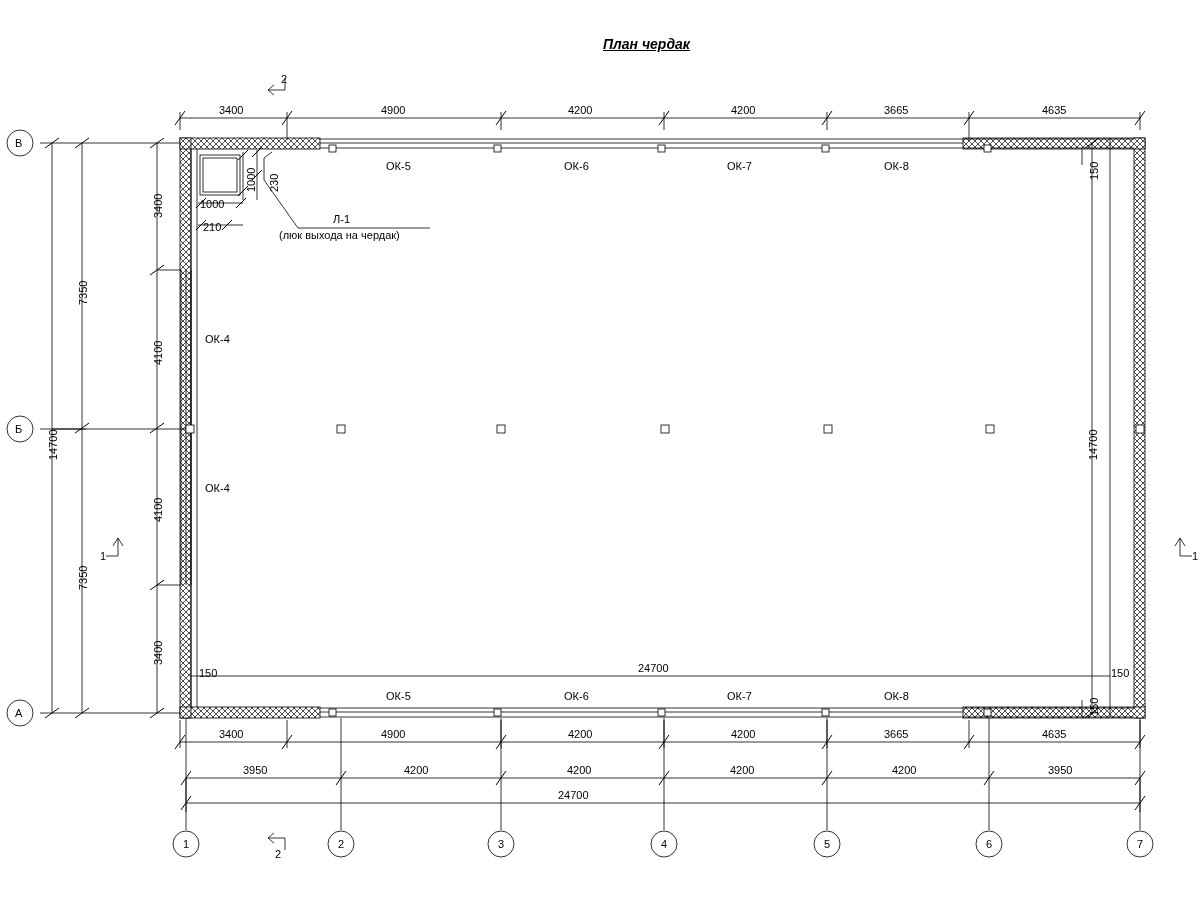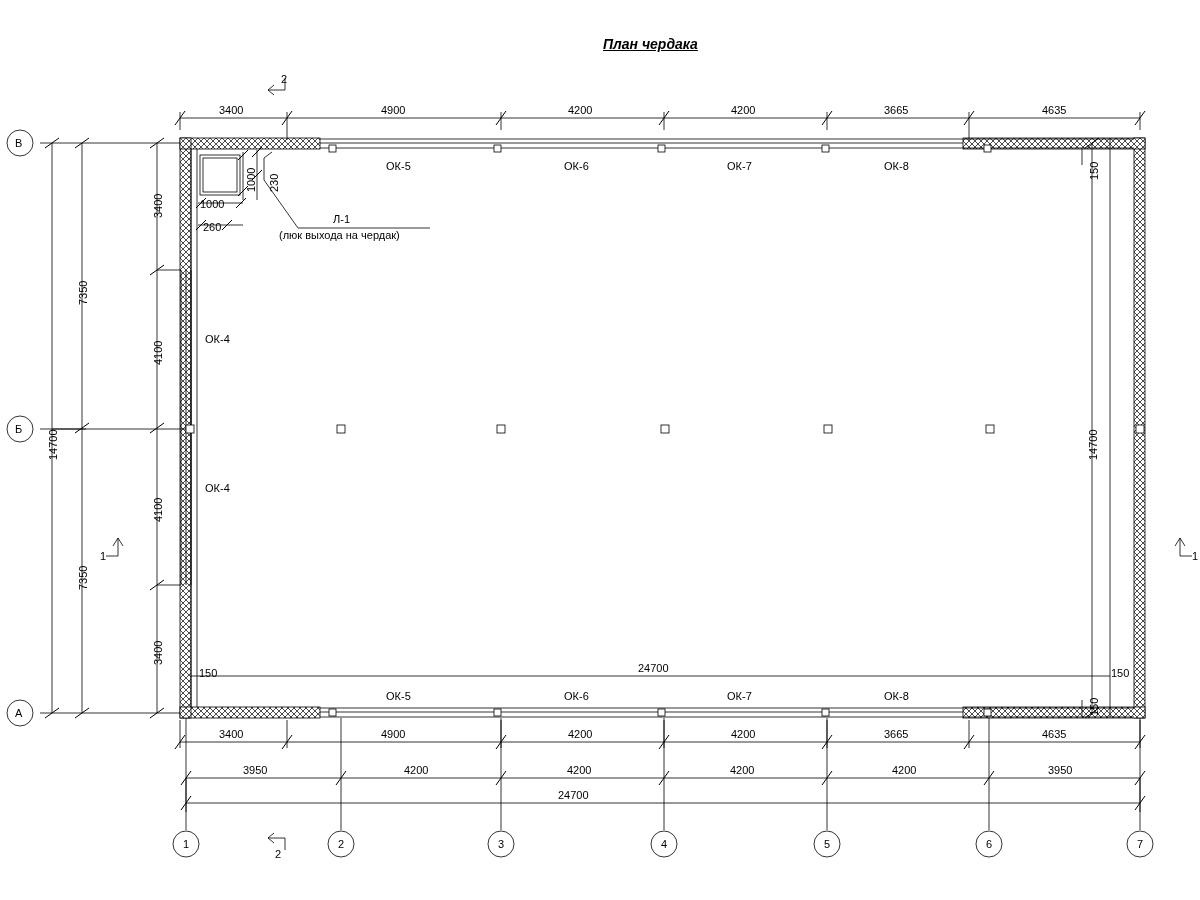--- a/index.html
+++ b/index.html
@@ -19,21 +19,21 @@
     text-decoration:underline;white-space:nowrap;
   }
   svg{position:absolute;left:0;top:0;}
   .win-lbl{font-size:11px;}
 </style>
 </head>
 <body>
 
 <div id="stage">
 
-  <div class="title" style="left:603px;top:36px;">План чердака</div>
+  <div class="title" style="left:603px;top:36px;">План чердак</div>
 
   <svg width="1200" height="900">
     <defs>
       <pattern id="hatch" width="6" height="6" patternUnits="userSpaceOnUse">
         <rect width="6" height="6" fill="#ffffff"></rect>
         <path d="M0,6 L6,0 M-1,1 L1,-1 M5,7 L7,5" stroke="#000" stroke-width="0.7"></path>
         <path d="M0,0 L6,6 M-1,5 L1,7 M5,-1 L7,1" stroke="#000" stroke-width="0.7"></path>
       </pattern>
     </defs>
 
@@ -300,21 +300,21 @@
   <div class="lbl v" style="left:1088px;top:460px;transform:rotate(-90deg);">14700</div>
 
   <div class="lbl v" style="left:1089px;top:180px;transform:rotate(-90deg);">150</div>
   <div class="lbl" style="left:199px;top:668px;">150</div>
   <div class="lbl" style="left:1111px;top:668px;">150</div>
   <div class="lbl v" style="left:1089px;top:716px;transform:rotate(-90deg);">150</div>
 
   <div class="lbl v" style="left:246px;top:192px;transform:rotate(-90deg);">1000</div>
   <div class="lbl v" style="left:269px;top:192px;transform:rotate(-90deg);">230</div>
   <div class="lbl" style="left:200px;top:199px;">1000</div>
-  <div class="lbl" style="left:203px;top:222px;">260</div>
+  <div class="lbl" style="left:203px;top:222px;">210</div>
   <div class="lbl" style="left:333px;top:214px;">Л-1</div>
   <div class="lbl" style="left:279px;top:230px;">(люк выхода на чердак)</div>
 
   <div class="lbl win-lbl" style="left:386px;top:161px;">ОК-5</div>
   <div class="lbl win-lbl" style="left:564px;top:161px;">ОК-6</div>
   <div class="lbl win-lbl" style="left:727px;top:161px;">ОК-7</div>
   <div class="lbl win-lbl" style="left:884px;top:161px;">ОК-8</div>
 
   <div class="lbl win-lbl" style="left:386px;top:691px;">ОК-5</div>
   <div class="lbl win-lbl" style="left:564px;top:691px;">ОК-6</div>

